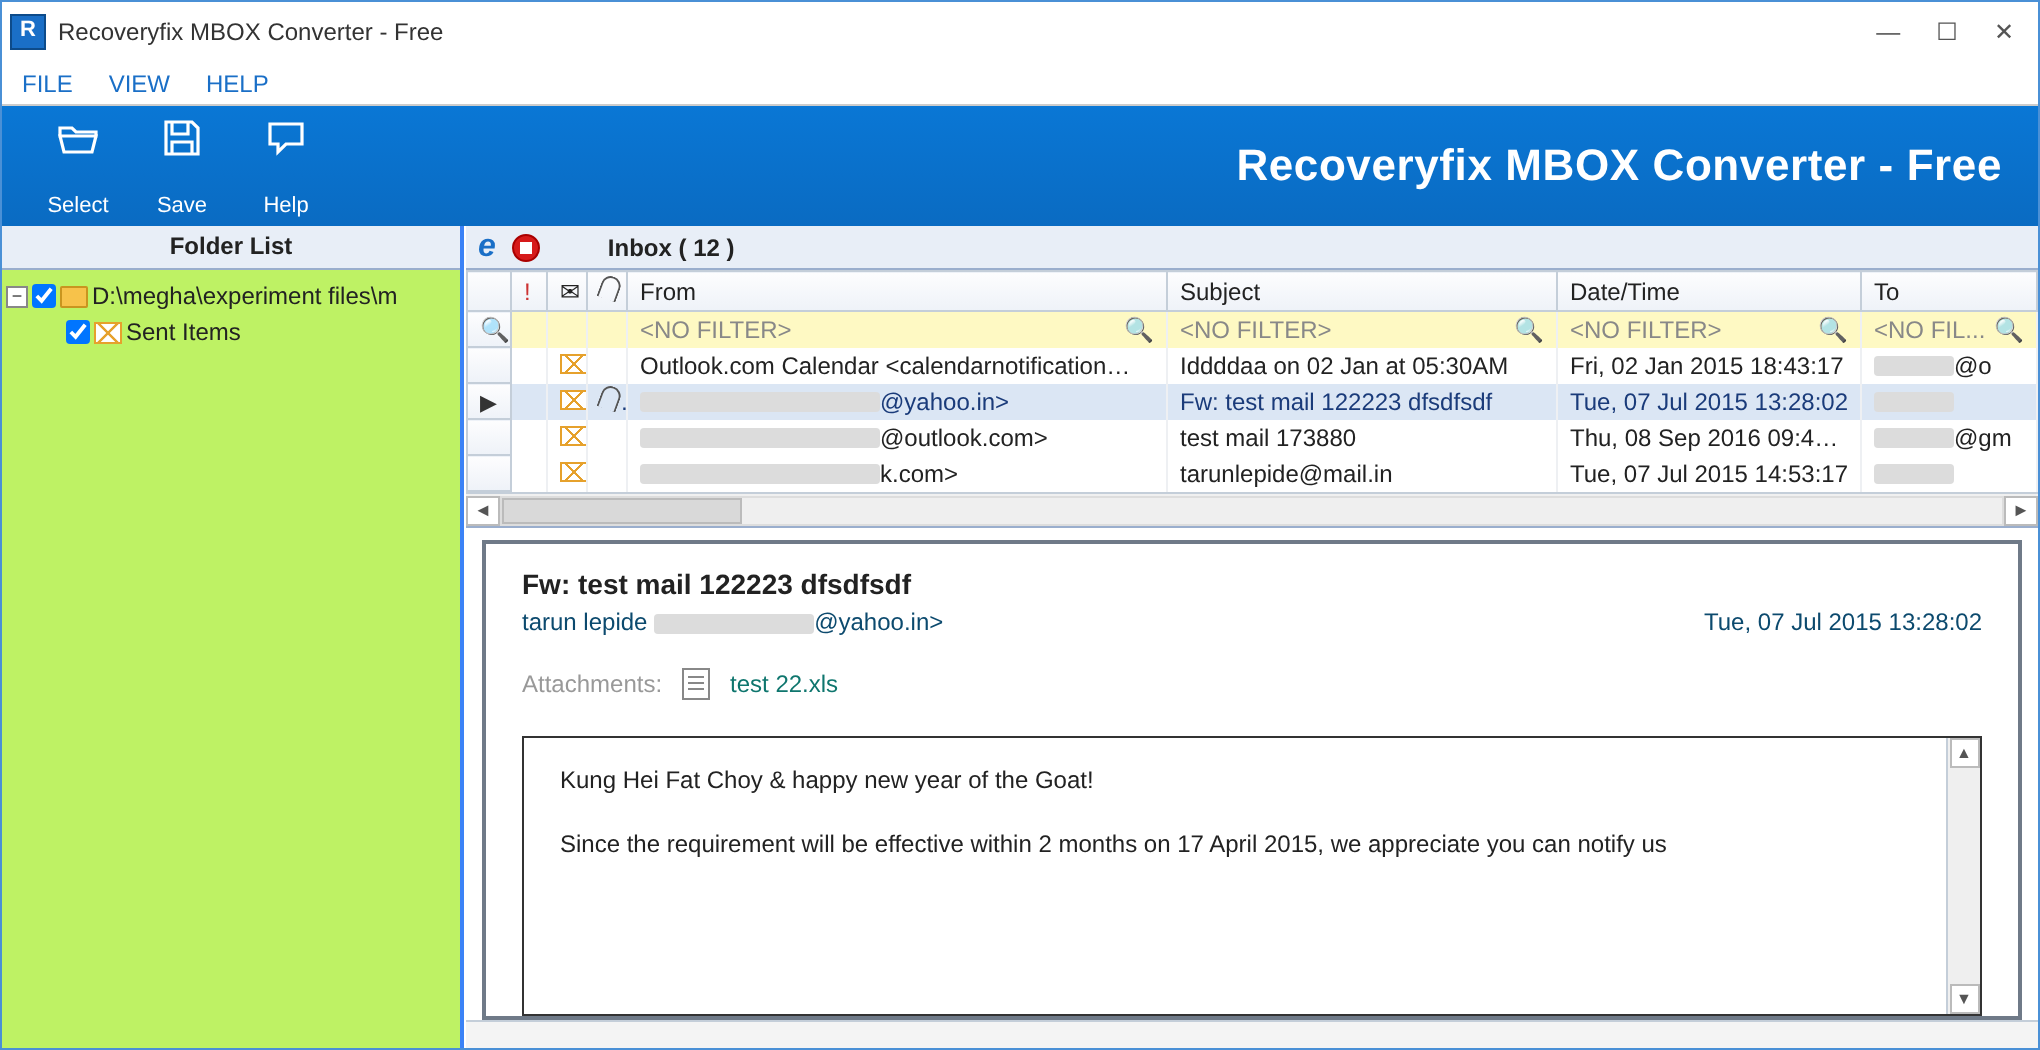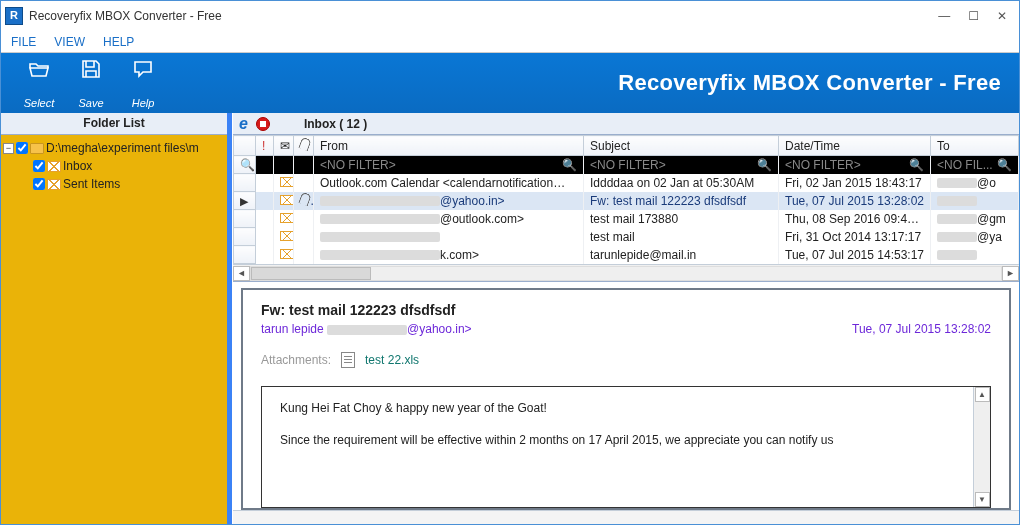--- a/index.html
+++ b/index.html
@@ -7,63 +7,63 @@
   .window { width: 1020px; height: 525px; border: 1px solid #4a90d6; display: flex; flex-direction: column; }
   .titlebar { height: 30px; background: #fff; display: flex; align-items: center; padding: 0 4px; }
   .titlebar .app-icon { width: 18px; height: 18px; background: #1a6fc7; border: 1px solid #0d4b8a; margin-right: 6px; position: relative; }
   .titlebar .app-icon::after { content: "R"; color: #fff; font-weight: bold; position: absolute; top: 1px; left: 4px; font-size: 11px; }
   .titlebar .title { color: #333; font-size: 12px; flex: 1; }
   .titlebar .win-controls { display: flex; gap: 18px; padding-right: 8px; color: #555; }
   .titlebar .win-controls span { cursor: default; }
   .menubar { height: 22px; background: #fff; display: flex; align-items: center; padding-left: 10px; gap: 18px; border-bottom: 1px solid #ccc; }
   .menubar span { color: #1a6fc7; font-size: 12px; }
   .toolbar { height: 60px; background: linear-gradient(#0a77d5, #0a6bc2); display: flex; align-items: center; padding: 0 12px; color: #fff; }
-  .toolbar .tbtn { display: flex; flex-direction: column; align-items: center; width: 52px; height: 52px; gap: 16px; font-style: italic; }
+  .toolbar .tbtn { display: flex; flex-direction: column; align-items: center; width: 52px; height: 52px; gap: 16px; }
   .toolbar .tbtn svg { width: 26px; height: 26px; stroke: #fff; fill: none; stroke-width: 1.6; }
   .toolbar .tbtn span { font-size: 11px; color: #fff; }
   .toolbar .brand { margin-left: auto; font-size: 22px; font-weight: bold; color: #fff; padding-right: 6px; letter-spacing: .3px; }
   .body { flex: 1; display: flex; min-height: 0; }
-  .sidebar { width: 231px; border-right: 5px solid #3b82f6; display: flex; flex-direction: column; background: #eab308; }
+  .sidebar { width: 231px; border-right: 2px solid #3b82f6; display: flex; flex-direction: column; background: #bef264; }
   .sidebar .header { height: 22px; background: #e8eef7; border-bottom: 1px solid #9aaecd; font-weight: bold; color: #222; padding: 3px 8px; text-align: center; }
   .tree { padding: 4px 2px; }
   .tree .row { display: flex; align-items: center; height: 18px; gap: 2px; }
   .tree .row input[type=checkbox] { width: 12px; height: 12px; }
   .tree .toggle { width: 11px; height: 11px; border: 1px solid #888; display: inline-flex; align-items: center; justify-content: center; font-size: 9px; line-height: 1; color: #333; background: #fff; }
   .tree .folder-icon { width: 14px; height: 11px; background: #f7c24a; border: 1px solid #c9951f; border-radius: 1px; }
   .tree .mail-icon { width: 14px; height: 11px; background: #fff; border: 1px solid #e6a12c; position: relative; }
   .tree .mail-icon::after { content:""; position:absolute; inset:0; background: linear-gradient(135deg, transparent 45%, #e6a12c 46%, #e6a12c 54%, transparent 55%), linear-gradient(45deg, transparent 45%, #e6a12c 46%, #e6a12c 54%, transparent 55%); }
   .tree .label { color: #222; white-space: nowrap; }
   .content { flex: 1; display: flex; flex-direction: column; min-width: 0; border-left: 1px solid #fff; }
   .list-header { height: 22px; background: #e8eef7; border-bottom: 1px solid #9aaecd; display: flex; align-items: center; padding-left: 6px; gap: 8px; }
   .list-header .e-icon { color: #1a6fc7; font-size: 16px; font-weight: bold; font-style: italic; }
   .list-header .stop-icon { width: 14px; height: 14px; border-radius: 50%; background: #d61a1a; border: 1px solid #a00; display: inline-flex; align-items: center; justify-content: center; }
   .list-header .stop-icon::after { content:""; width: 6px; height: 6px; background:#fff; }
   .list-header .folder-title { font-weight: bold; margin-left: 26px; color: #222; }
   .grid { border-bottom: 1px solid #9aaecd; position: relative; }
   table { border-collapse: collapse; width: 100%; table-layout: fixed; }
   th { background: linear-gradient(#fdfdfe,#eef2f8); border: 1px solid #c4ced9; height: 20px; text-align: left; padding: 0 6px; font-weight: normal; color: #222; font-size: 12px; overflow: hidden; white-space: nowrap; }
   td { border-right: 1px solid #eef0f3; height: 18px; padding: 0 6px; color: #222; overflow: hidden; white-space: nowrap; text-overflow: ellipsis; }
-  tr.filter td { color: #888; background: #000000; }
+  tr.filter td { color: #888; background: #fef9c3; }
   tr.filter .mag { color: #2a6fb5; float: left; }
   tr.filter .mag-right { color: #2a6fb5; float: right; }
   tr.selected td { background: #dbe6f4; color: #1a3b7a; }
   .rowhead { width: 22px; background: linear-gradient(#fdfdfe,#eef2f8); border: 1px solid #c4ced9; }
   .env { display:inline-block; width: 14px; height: 10px; background: #fff; border: 1px solid #e6a12c; position: relative; }
   .env::after { content:""; position:absolute; inset:0; background: linear-gradient(135deg, transparent 45%, #e6a12c 46%, #e6a12c 54%, transparent 55%), linear-gradient(45deg, transparent 45%, #e6a12c 46%, #e6a12c 54%, transparent 55%); }
   .clip { display:inline-block; width:10px; height:12px; border: 1.4px solid #555; border-bottom: none; border-radius: 5px 5px 0 0; transform: rotate(20deg); }
   .blur { display:inline-block; background: #dcdcdc; border-radius: 2px; height: 10px; vertical-align: middle; }
   .arrow-right { font-size: 11px; color: #333; }
   .hscroll { height: 17px; background: #f0f0f0; border-top: 1px solid #c4ced9; display: flex; align-items: center; }
   .hscroll .btn { width: 17px; height: 15px; background: #fff; border: 1px solid #bbb; display:flex; align-items:center; justify-content:center; color:#555; font-size:9px; }
   .hscroll .track { flex:1; height:15px; background:#efefef; border:1px solid #ddd; position:relative; }
   .hscroll .thumb { position:absolute; left:0; top:0; height:13px; width:120px; background:#d9d9d9; border:1px solid #bbb; }
   .preview-wrap { flex: 1; padding: 6px 8px 0 8px; background: #fff; min-height: 0; }
   .preview { border: 2px solid #6f7a88; height: 100%; display: flex; flex-direction: column; padding: 12px 18px 0 18px; position: relative; overflow: hidden; }
   .preview h2 { font-size: 14px; font-weight: bold; color: #222; }
-  .preview .meta { display: flex; justify-content: space-between; margin-top: 4px; color: #6d28d9; font-size: 12px; }
+  .preview .meta { display: flex; justify-content: space-between; margin-top: 4px; color: #0c4a6e; font-size: 12px; }
   .preview .attach { margin-top: 16px; color: #999; font-size: 12px; display: flex; align-items: center; gap: 10px; }
   .preview .file-icon { width: 14px; height: 16px; border: 1px solid #888; background: #fff; position: relative; }
   .preview .file-icon::after { content:""; position:absolute; left:2px; right:2px; top:3px; border-top:1px solid #888; box-shadow: 0 3px 0 #888, 0 6px 0 #888; height:0; }
   .preview .attach .fname { color: #0f766e; }
   .preview .body-frame { margin-top: 18px; border: 1px solid #333; flex: 1; padding: 14px 18px; font-size: 14px; color: #222; position: relative; overflow: hidden; }
   .preview .body-frame p { margin-bottom: 18px; }
   .preview .vsb { position: absolute; right: 0; top: 0; bottom: 0; width: 17px; background: #f0f0f0; border-left:1px solid #c4ced9; display:flex; flex-direction:column; align-items:center; }
   .preview .vsb .btn { width:15px; height:15px; background:#fff; border:1px solid #bbb; display:flex; align-items:center; justify-content:center; font-size:8px; color:#555; }
   .preview .vsb .track { flex:1; width:15px; background:#efefef; }
   .statusbar { height: 14px; background: #f4f4f4; border-top: 1px solid #c4ced9; }
@@ -114,25 +114,20 @@
   <div class="body">
 
     <div class="sidebar">
       <div class="header">Folder List</div>
       <div class="tree">
         <div class="row">
           <span class="toggle">−</span>
           <input type="checkbox" checked="" style="">
           <span class="folder-icon"></span>
           <span class="label">D:\megha\experiment files\m</span>
-        </div>
-        <div class="row" style="padding-left:30px">
-          <input type="checkbox" checked="" style="">
-          <span class="mail-icon"></span>
-          <span class="label">Inbox</span>
         </div>
         <div class="row" style="padding-left:30px">
           <input type="checkbox" checked="" style="">
           <span class="mail-icon"></span>
           <span class="label">Sent Items</span>
         </div>
       </div>
     </div>
 
     <div class="content">
@@ -207,30 +202,20 @@
                 <td><span class="blur" style="width:120px"></span>@outlook.com&gt;</td>
                 <td>test mail 173880</td>
                 <td>Thu, 08 Sep 2016 09:48:22</td>
                 <td><span class="blur" style="width:40px"></span>@gm</td>
               </tr>
               <tr>
                 <td class="rowhead" style="background:linear-gradient(#fdfdfe,#eef2f8);border:1px solid #c4ced9"></td>
                 <td></td>
                 <td><span class="env"></span></td>
                 <td></td>
-                <td><span class="blur" style="width:120px"></span></td>
-                <td>test  mail</td>
-                <td>Fri, 31 Oct 2014 13:17:17</td>
-                <td><span class="blur" style="width:40px"></span>@ya</td>
-              </tr>
-              <tr>
-                <td class="rowhead" style="background:linear-gradient(#fdfdfe,#eef2f8);border:1px solid #c4ced9"></td>
-                <td></td>
-                <td><span class="env"></span></td>
-                <td></td>
                 <td><span class="blur" style="width:120px"></span>k.com&gt;</td>
                 <td>tarunlepide@mail.in</td>
                 <td>Tue, 07 Jul 2015 14:53:17</td>
                 <td><span class="blur" style="width:40px"></span></td>
               </tr>
             </tbody>
         </table>
         <div class="hscroll">
           <div class="btn">◄</div>
           <div class="track">

